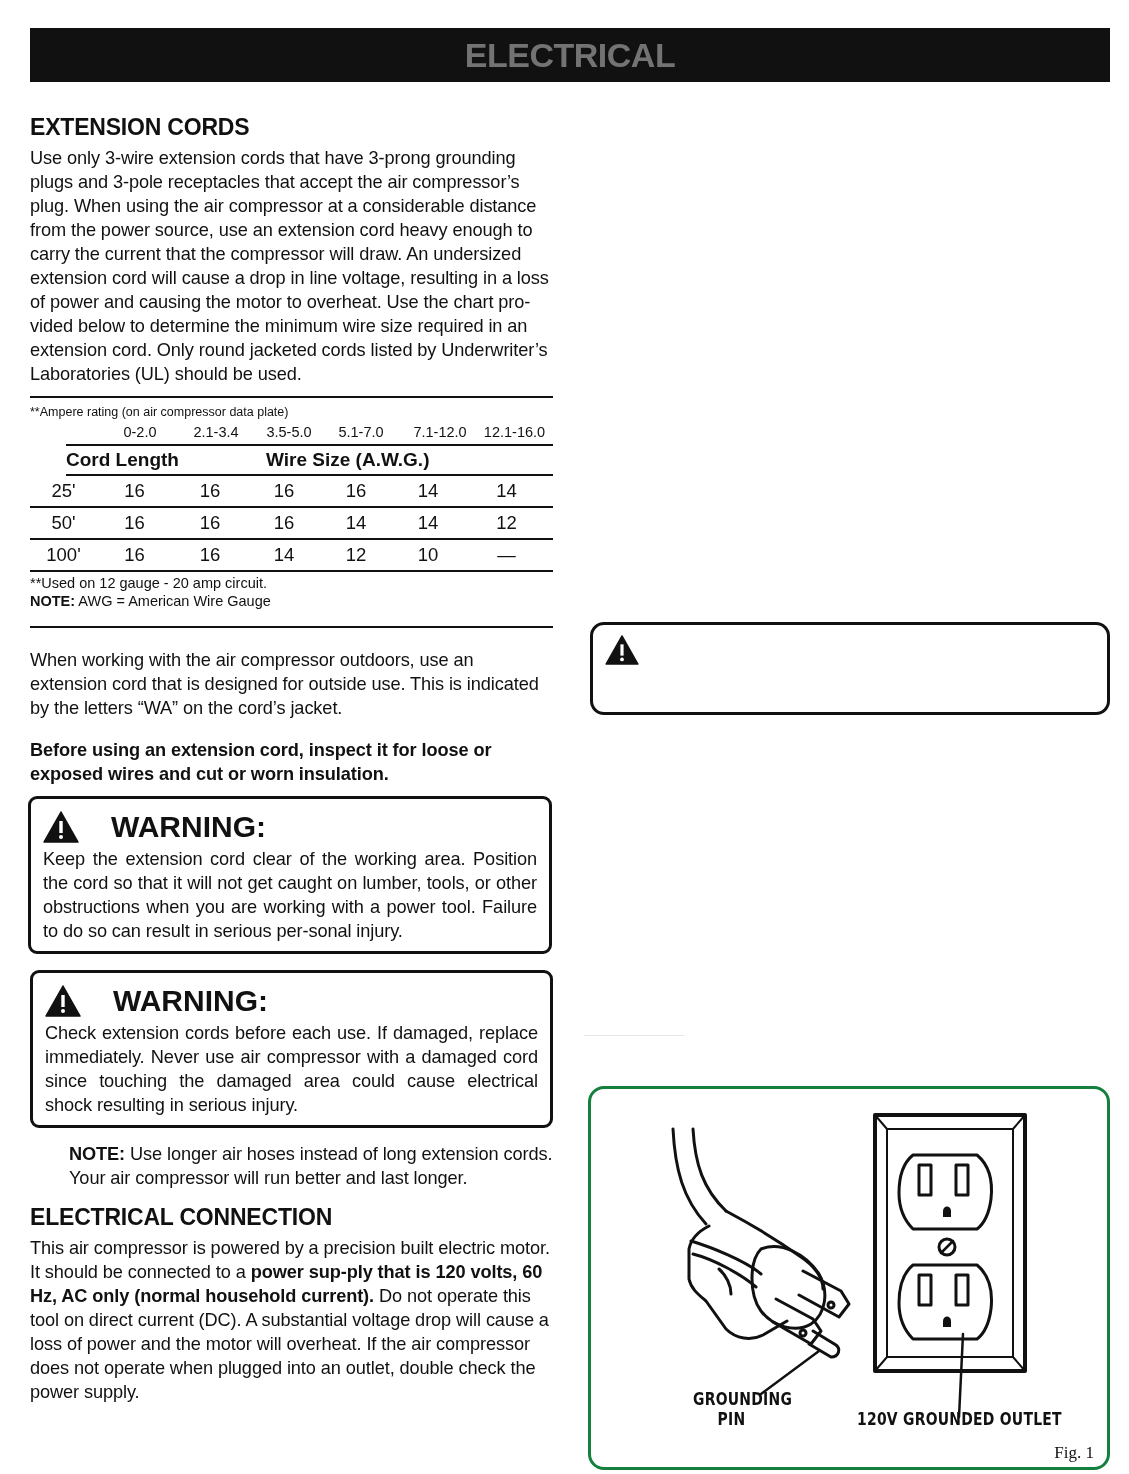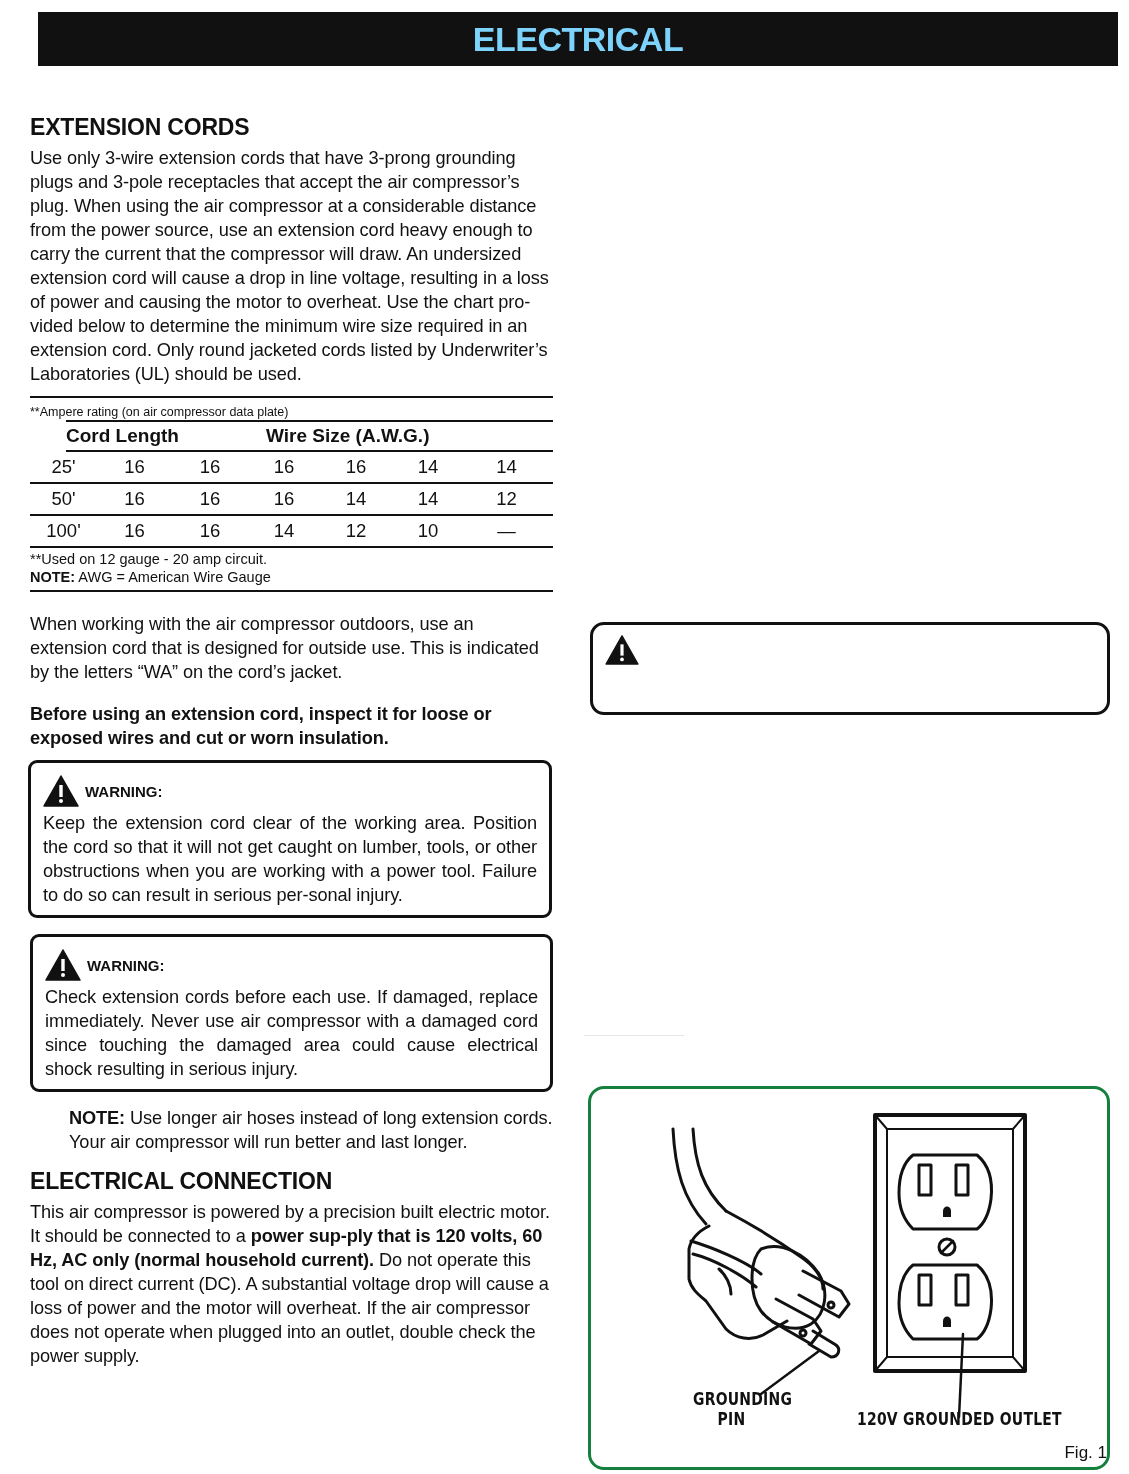--- a/index.html
+++ b/index.html
@@ -1,22 +1,22 @@
 <!DOCTYPE html>
 <html><head>
 <meta charset="utf-8">
 <style>
   * { box-sizing: border-box; margin: 0; padding: 0; }
   html, body { width: 1129px; height: 1474px; background: #ffffff; overflow: hidden; }
   body { position: relative; font-family: "Liberation Sans", sans-serif; color: #111; }
 
   .title-bar {
-    position: absolute; left: 30px; top: 12px; width: 1080px; height: 54px;
-    background: #111111; color: #7dd3fc; text-align: center;
-    font-size: 34px; font-weight: bold; line-height: 54px; letter-spacing: -0.5px; margin-left: 8px;
+    position: absolute; left: 30px; top: 28px; width: 1080px; height: 54px;
+    background: #111111; color: #737373; text-align: center;
+    font-size: 34px; font-weight: bold; line-height: 54px; letter-spacing: -0.5px;
   }
 
   .left-col { position: absolute; left: 30px; top: 112px; width: 523px; }
 
   h2.section { font-size: 23px; font-weight: bold; line-height: 30px; letter-spacing: -0.2px; }
   p.body { font-size: 18.2px; line-height: 24px; letter-spacing: -0.1px; }
 
   .table-block { margin-top: 10px; border-top: 2px solid #111; padding-top: 6px; }
   .amp-note { font-size: 12.5px; line-height: 16px; }
   .amp-row { display: flex; font-size: 14.5px; line-height: 20px; margin-top: 2px; height: 22px; }
@@ -24,59 +24,68 @@
   .col-0 { width: 78px; }
   .col-1 { width: 64px; } .col-2 { width: 88px; } .col-3 { width: 58px; }
   .col-4 { width: 86px; } .col-5 { width: 72px; } .col-6 { width: 77px; }
   .hdr-row { border-top: 2px solid #111; border-bottom: 2px solid #111; height: 32px; display: flex; align-items: center; font-size: 19px; font-weight: bold; margin-left: 36px; }
   .hdr-row .cl { width: 200px; }
   .data-row { display: flex; height: 32px; align-items: center; font-size: 18.5px; border-bottom: 2px solid #111; }
   .data-row span { text-align: center; }
   .data-row .lead { width: 67px; }
   .data-row .c1 { width: 75px; } .data-row .c2 { width: 76px; } .data-row .c3 { width: 72px; }
   .data-row .c4 { width: 72px; } .data-row .c5 { width: 72px; } .data-row .c6 { width: 85px; }
-  .foot { font-size: 14.5px; line-height: 18px; padding-top: 2px; padding-bottom: 4px; border-bottom: 2px solid #111; }
+  .foot { font-size: 14.5px; line-height: 18px; padding-top: 2px; padding-bottom: 16px; border-bottom: 2px solid #111; }
 
   .warn-box {
     border: 3px solid #111; border-radius: 9px; padding: 8px 12px 8px 12px;
   }
   .warn-head { display: flex; align-items: center; height: 40px; }
-  .warn-head .wt { font-size: 15px; font-weight: bold; margin-left: 6px; }
+  .warn-head .wt { font-size: 30px; font-weight: bold; margin-left: 32px; }
   .warn-text { font-size: 18.2px; line-height: 24px; text-align: justify; letter-spacing: -0.1px; }
   .tri { width: 36px; height: 32px; display: inline-block; }
 
   .right-empty-box {
     position: absolute; left: 590px; top: 622px; width: 520px; height: 93px;
     border: 3px solid #111; border-radius: 14px;
   }
   .right-empty-box .tri { position: absolute; left: 12px; top: 10px; width: 34px; height: 30px; }
 
   .faint-line { position: absolute; left: 584px; top: 1035px; width: 100px; height: 1px; background: #e6e6e6; }
 
   .fig-box {
     position: absolute; left: 588px; top: 1086px; width: 522px; height: 384px;
     border: 3px solid #15803d; border-radius: 16px;
   }
   .fig-box svg { position: absolute; left: 0; top: 0; }
   .fig-label { position: absolute; font-family: "DejaVu Sans", sans-serif; font-weight: bold; font-size: 17px; letter-spacing: 0.3px; transform: scaleX(0.82); transform-origin: left top; line-height: 20px; }
-  .fig-num { position: absolute; right: 0; bottom: 4px; font-size: 17px; }
+  .fig-num { position: absolute; right: 13px; bottom: 4px; font-size: 17px; font-family: Liberation Serif, serif; }
 </style>
 </head>
 <body>
 
 <div class="title-bar">
   <span>ELECTRICAL</span>
 </div>
 
 <div class="left-col">
   <h2 class="section">EXTENSION CORDS</h2>
   <p class="body" style="margin-top:4px;">Use only 3-wire extension cords that have 3-prong grounding plugs and 3-pole receptacles that accept the air compressor’s plug. When using the air compressor at a considerable distance from the power source, use an extension cord heavy enough to carry the current that the compressor will draw. An undersized extension cord will cause a drop in line voltage, resulting in a loss of power and causing the motor to overheat. Use the chart pro-vided below to determine the minimum wire size required in an extension cord. Only round jacketed cords listed by Underwriter’s Laboratories (UL) should be used.</p>
 
   <div class="table-block">
     <div class="amp-note">**Ampere rating  (on air compressor data plate)</div>
+    <div class="amp-row">
+      <span class="col-0"></span>
+      <span class="col-1">0-2.0</span>
+      <span class="col-2">2.1-3.4</span>
+      <span class="col-3">3.5-5.0</span>
+      <span class="col-4">5.1-7.0</span>
+      <span class="col-5">7.1-12.0</span>
+      <span class="col-6">12.1-16.0</span>
+    </div>
     <div class="hdr-row">
       <span class="cl">Cord Length</span>
       <span>Wire Size (A.W.G.)</span>
     </div>
     <div class="data-row">
       <span class="lead">25'</span>
       <span class="c1">16</span>
       <span class="c2">16</span>
       <span class="c3">16</span>
       <span class="c4">16</span>

